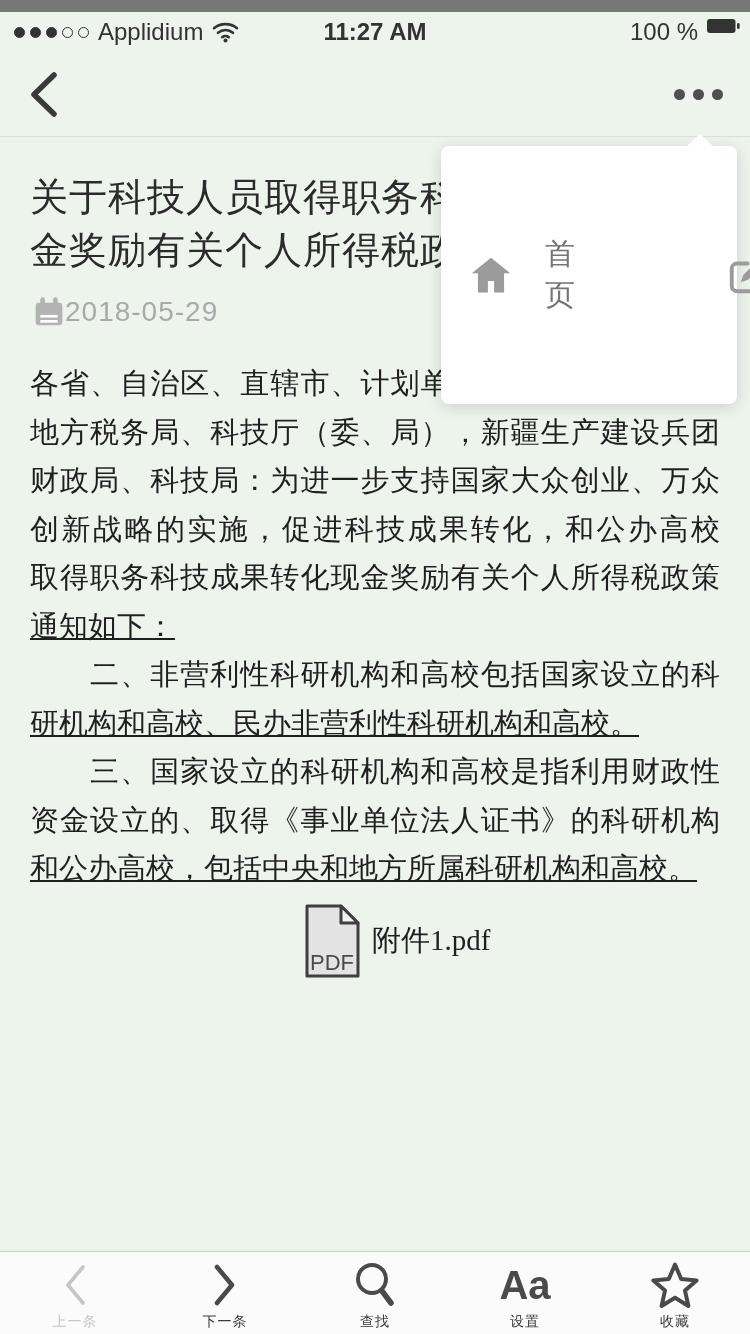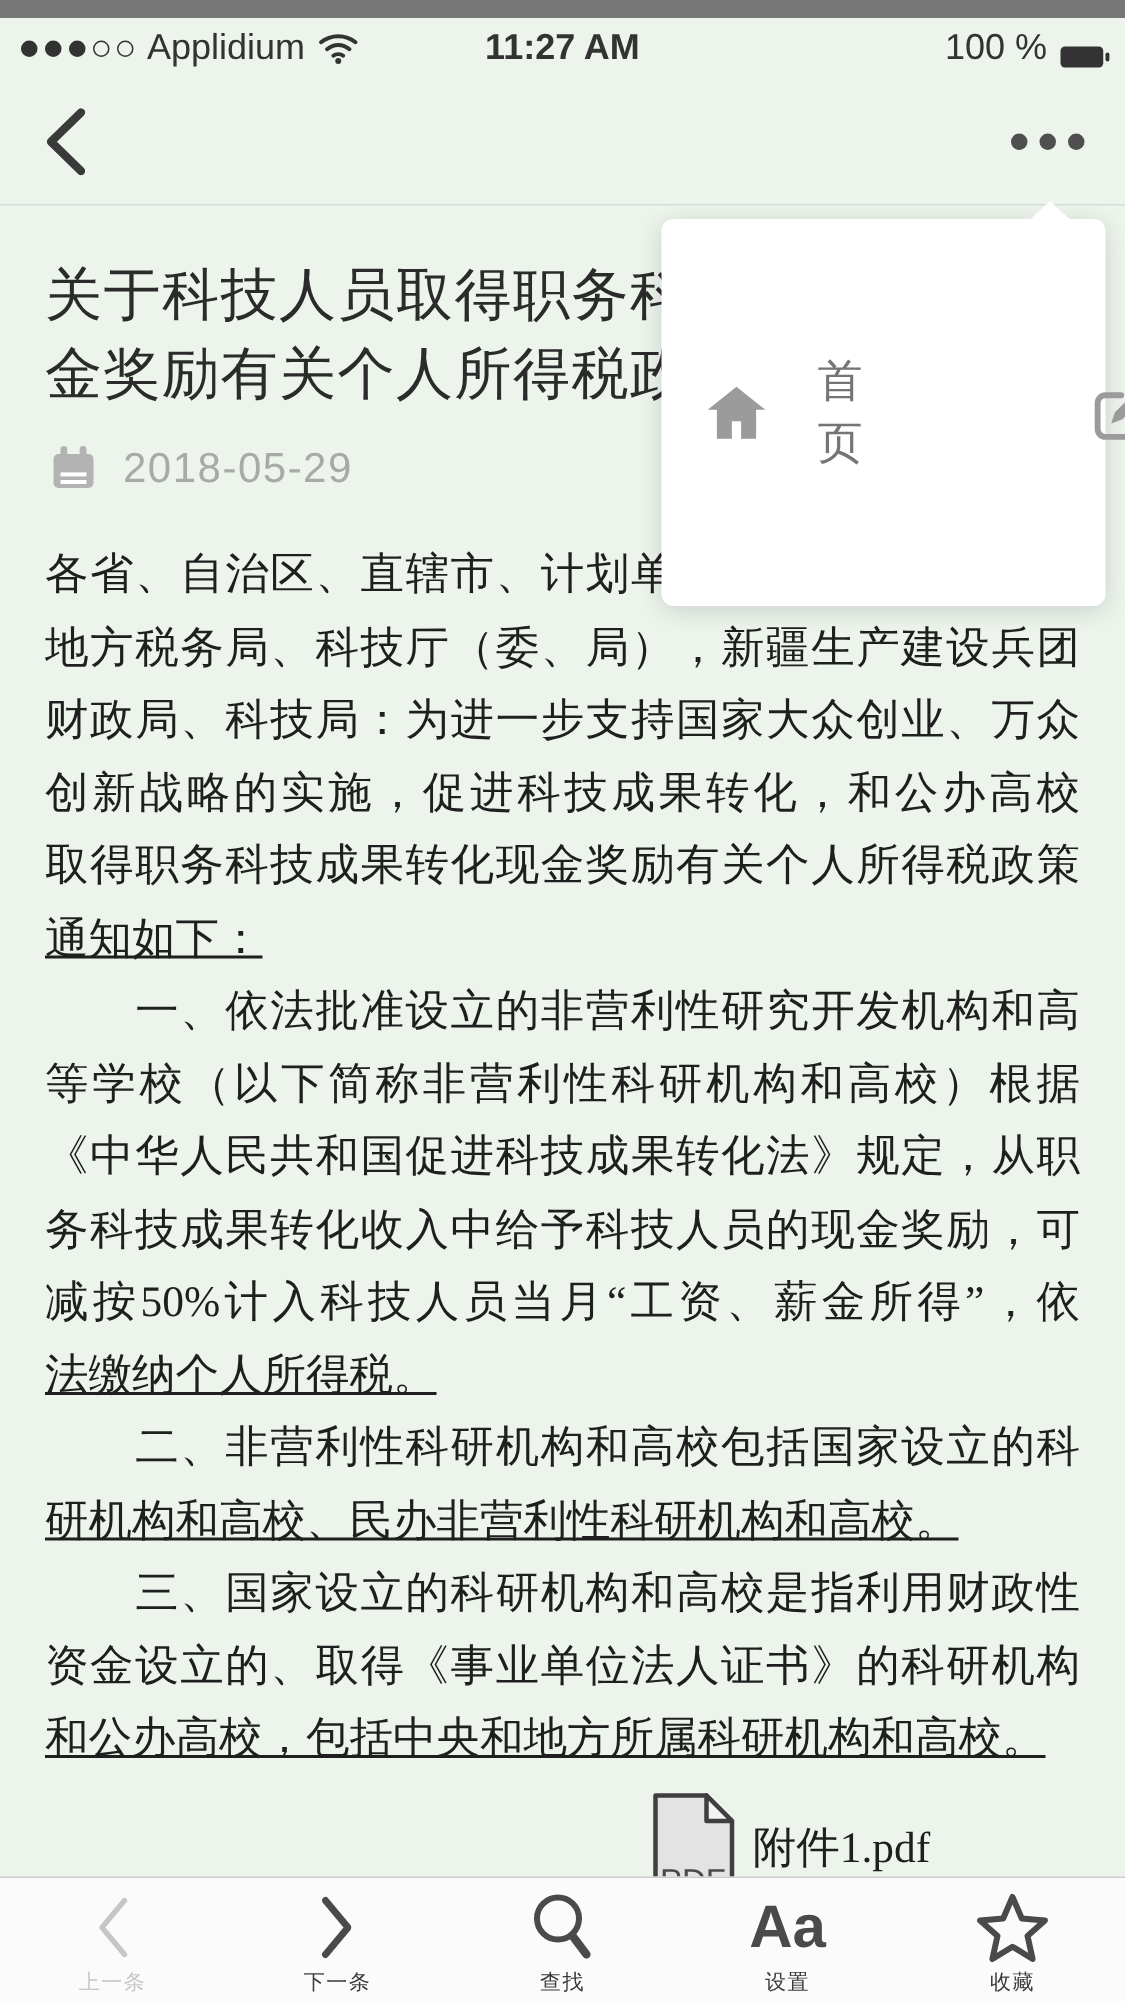--- a/index.html
+++ b/index.html
@@ -16,45 +16,45 @@
     font-size:24px; color:var(--c-status,#333);
   }
   .sb-left { display:flex; align-items:center; gap:9px; }
   .signal-dots { display:flex; align-items:center; gap:5px; }
   .signal-dots .dot { width:11px; height:11px; border-radius:50%; border:1.5px solid var(--c-status,#333); }
   .signal-dots .dot.filled { background:var(--c-status,#333); }
   .sb-time {
     position:absolute; left:0; right:0; text-align:center;
     font-weight:bold; font-size:24px; pointer-events:none;
   }
-  .sb-right { margin-left:auto; display:flex; align-items:flex-end; gap:8px; z-index:1; }
+  .sb-right { margin-left:auto; display:flex; align-items:flex-start; gap:8px; z-index:1; }
   
   .nav-bar {
     position:absolute; top:40px; left:0; right:0; height:85px;
     display:flex; align-items:center; justify-content:space-between;
     padding:0 27px; border-bottom:1px solid var(--c-hairline,#d9ded9);
   }
   .icon-btn { background:none; border:none; padding:0; cursor:pointer; display:flex; align-items:center; }
   .more-dots { display:flex; gap:8px; }
   .more-dots i { width:11px; height:11px; border-radius:50%; background:#4f4f4f; }
   
   .content { position:absolute; top:126px; left:0; right:0; }
   .article-title {
     margin:33px 30px 0; font-size:38px; line-height:53px; font-weight:500;
     letter-spacing:1px; color:var(--c-text_primary,#2b2b2b); white-space:nowrap;
   }
-  .date-row { display:flex; align-items:center; gap:17px; margin:19px 0 0 33px; }
+  .date-row { display:flex; align-items:center; margin:19px 0 0 33px; }
   .date-row .date-label { font-size:28px; color:var(--c-text_muted,#a9a9a9); letter-spacing:1px; }
   .doc-body {
     margin-top:31px; padding:0 30px; font-size:29px; color:var(--c-text_body,#1f1f1f);
     font-family:"Liberation Serif", serif;
   }
   .body-line { height:48.5px; line-height:48.5px; text-align:justify; text-align-last:justify; }
   .body-line.last { text-align-last:left;text-decoration:underline; }
-  .attachment { display:flex; align-items:center; gap:12px; margin:11px 0 0 305px; cursor:pointer;justify-content:center; }
+  .attachment { display:flex; align-items:center; gap:12px; margin:11px 0 0 305px; cursor:pointer; }
   .attachment .filename {
     font-size:29px; color:var(--c-text_body,#1f1f1f);
     font-family:"Liberation Serif", serif;
   }
   
   .popup {
     position:absolute; top:134px; right:13px; width:296px; height:258px;
     background:var(--c-panel,#fff); border-radius:8px; z-index:6;
     box-shadow:0 3px 16px rgba(0,0,0,0.14);
     display:flex; 
@@ -157,28 +157,20 @@
     </div>
 
     <div class="doc-body">
         <div>
           <div class="body-line">各省、自治区、直辖市、计划单列市财政厅（局）、</div>
           <div class="body-line">地方税务局、科技厅（委、局），新疆生产建设兵团</div>
           <div class="body-line">财政局、科技局：为进一步支持国家大众创业、万众</div>
           <div class="body-line">创新战略的实施，促进科技成果转化，和公办高校</div>
           <div class="body-line">取得职务科技成果转化现金奖励有关个人所得税政策</div>
           <div class="body-line last">通知如下：</div>
-        </div>
-        <div>
-          <div class="body-line">　　一、依法批准设立的非营利性研究开发机构和高</div>
-          <div class="body-line">等学校（以下简称非营利性科研机构和高校）根据</div>
-          <div class="body-line">《中华人民共和国促进科技成果转化法》规定，从职</div>
-          <div class="body-line">务科技成果转化收入中给予科技人员的现金奖励，可</div>
-          <div class="body-line">减按50%计入科技人员当月“工资、薪金所得”，依</div>
-          <div class="body-line last">法缴纳个人所得税。</div>
         </div>
         <div>
           <div class="body-line">　　二、非营利性科研机构和高校包括国家设立的科</div>
           <div class="body-line last">研机构和高校、民办非营利性科研机构和高校。</div>
         </div>
         <div>
           <div class="body-line">　　三、国家设立的科研机构和高校是指利用财政性</div>
           <div class="body-line">资金设立的、取得《事业单位法人证书》的科研机构</div>
           <div class="body-line last">和公办高校，包括中央和地方所属科研机构和高校。</div>
         </div>

